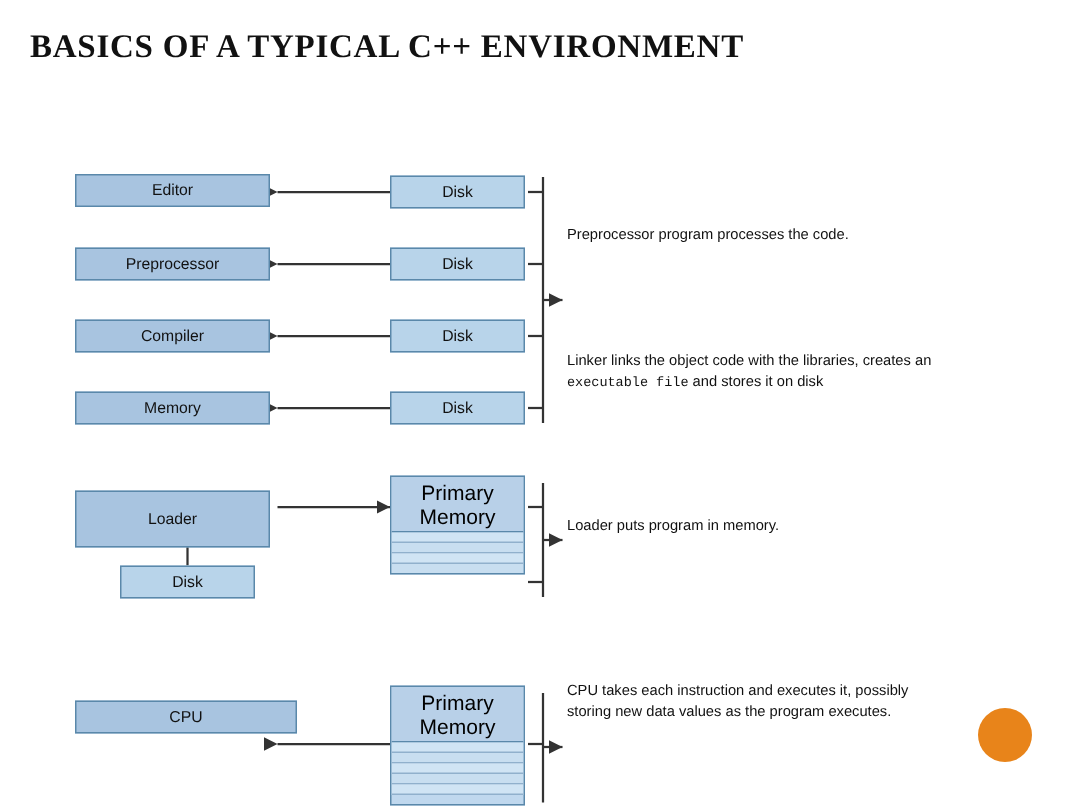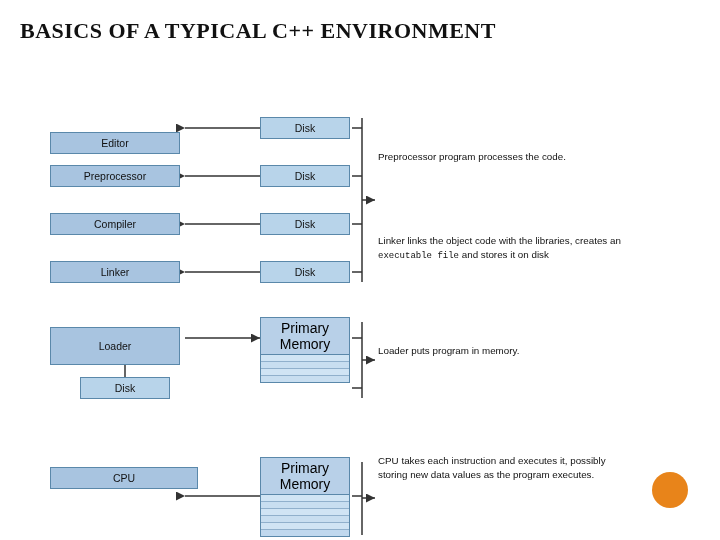--- a/index.html
+++ b/index.html
@@ -160,34 +160,34 @@
         </marker>
         <marker id="arrowhead-right" markerWidth="6" markerHeight="6" refX="6" refY="3" orient="auto">
           <path d="M0,0 L6,3 L0,6 Z" fill="#333"></path>
         </marker>
         <marker id="arrowhead-up" markerWidth="6" markerHeight="6" refX="3" refY="0" orient="auto">
           <path d="M0,6 L3,0 L6,6 Z" fill="#333"></path>
         </marker>
       </defs>
     </svg>
 
-    <div class="box" style="left:30px; top:60px; width:130px; height:22px;">
+    <div class="box" style="left:30px; top:44px; width:130px; height:22px;">
       <span>Editor</span>
     </div>
 
     <div class="box" style="left:30px; top:93px; width:130px; height:22px;">
       <span>Preprocessor</span>
     </div>
 
     <div class="box" style="left:30px; top:141px; width:130px; height:22px;">
       <span>Compiler</span>
     </div>
 
     <div class="box" style="left:30px; top:189px; width:130px; height:22px;">
-      <span>Linker</span>
+      <span>Memory</span>
     </div>
 
     <div class="box" style="left:30px; top:255px; width:130px; height:38px;">
       <span>Loader</span>
     </div>
 
     <div class="box" style="left:60px; top:305px; width:90px; height:22px; background:#b8d4ea;">
       <span>Disk</span>
     </div>
 

